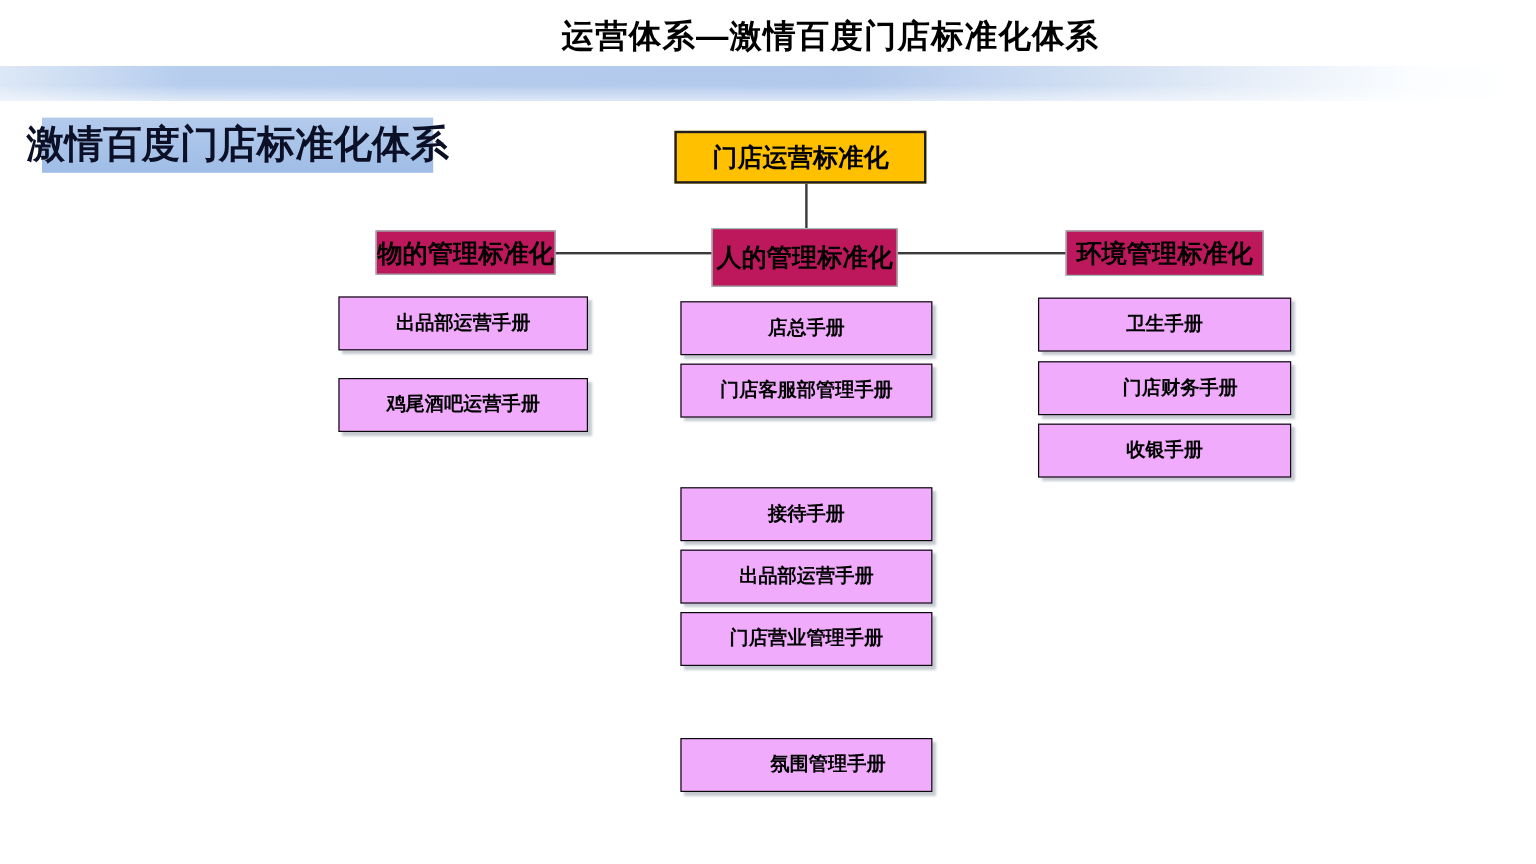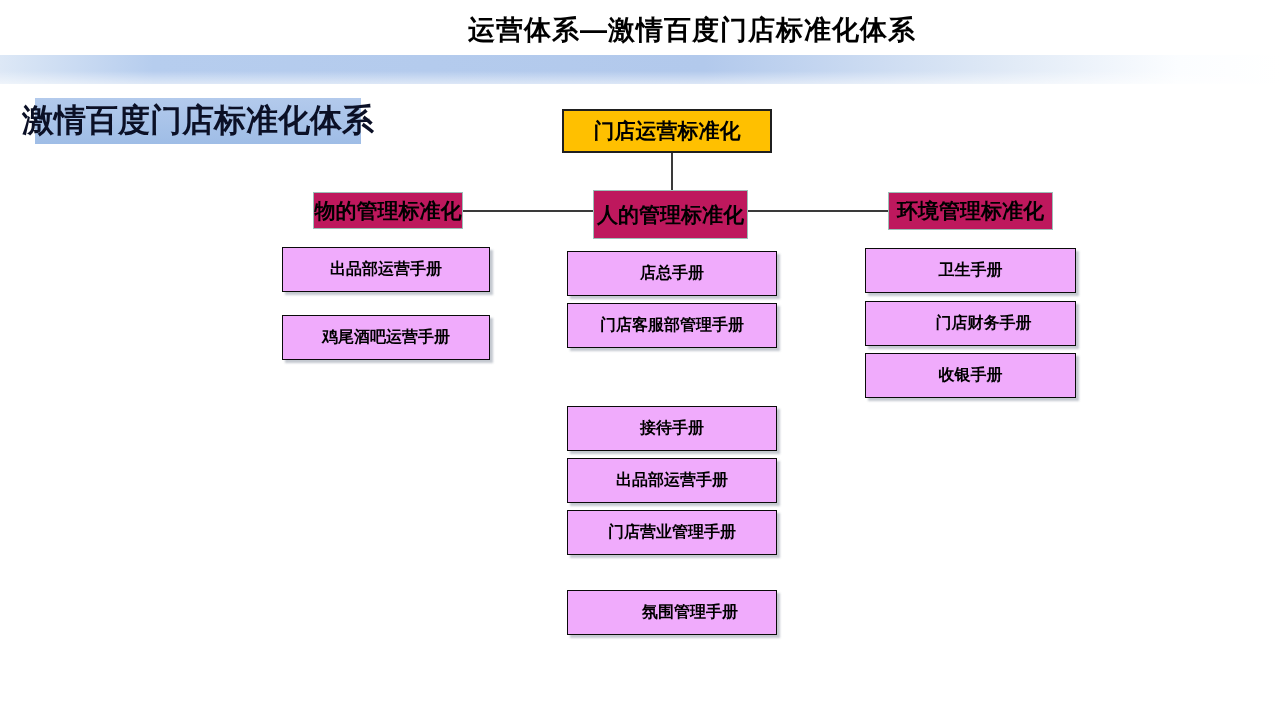--- a/index.html
+++ b/index.html
@@ -67,19 +67,19 @@
   <div class="branch-box" style="left:888px; top:192px; width:165px; height:38px;">环境管理标准化</div>
 
   <div class="manual-box" style="left:282px; top:247px; width:208px;">出品部运营手册</div>
   <div class="manual-box" style="left:282px; top:315px; width:208px;">鸡尾酒吧运营手册</div>
 
   <div class="manual-box" style="left:567px; top:251px;">店总手册</div>
   <div class="manual-box" style="left:567px; top:303px;">门店客服部管理手册</div>
   <div class="manual-box" style="left:567px; top:406px;">接待手册</div>
   <div class="manual-box" style="left:567px; top:458px;">出品部运营手册</div>
   <div class="manual-box" style="left:567px; top:510px;">门店营业管理手册</div>
-  <div class="manual-box" style="left:567px; top:590px;padding-left:36px;">氛围管理手册</div>
+  <div class="manual-box" style="left:567px; top:615px;padding-left:36px;">氛围管理手册</div>
 
   <div class="manual-box" style="left:865px; top:248px; width:211px;">卫生手册</div>
   <div class="manual-box" style="left:865px; top:301px; width:211px;padding-left:26px;">门店财务手册</div>
   <div class="manual-box" style="left:865px; top:353px; width:211px;">收银手册</div>
 
 </div>
 
 </body></html>

